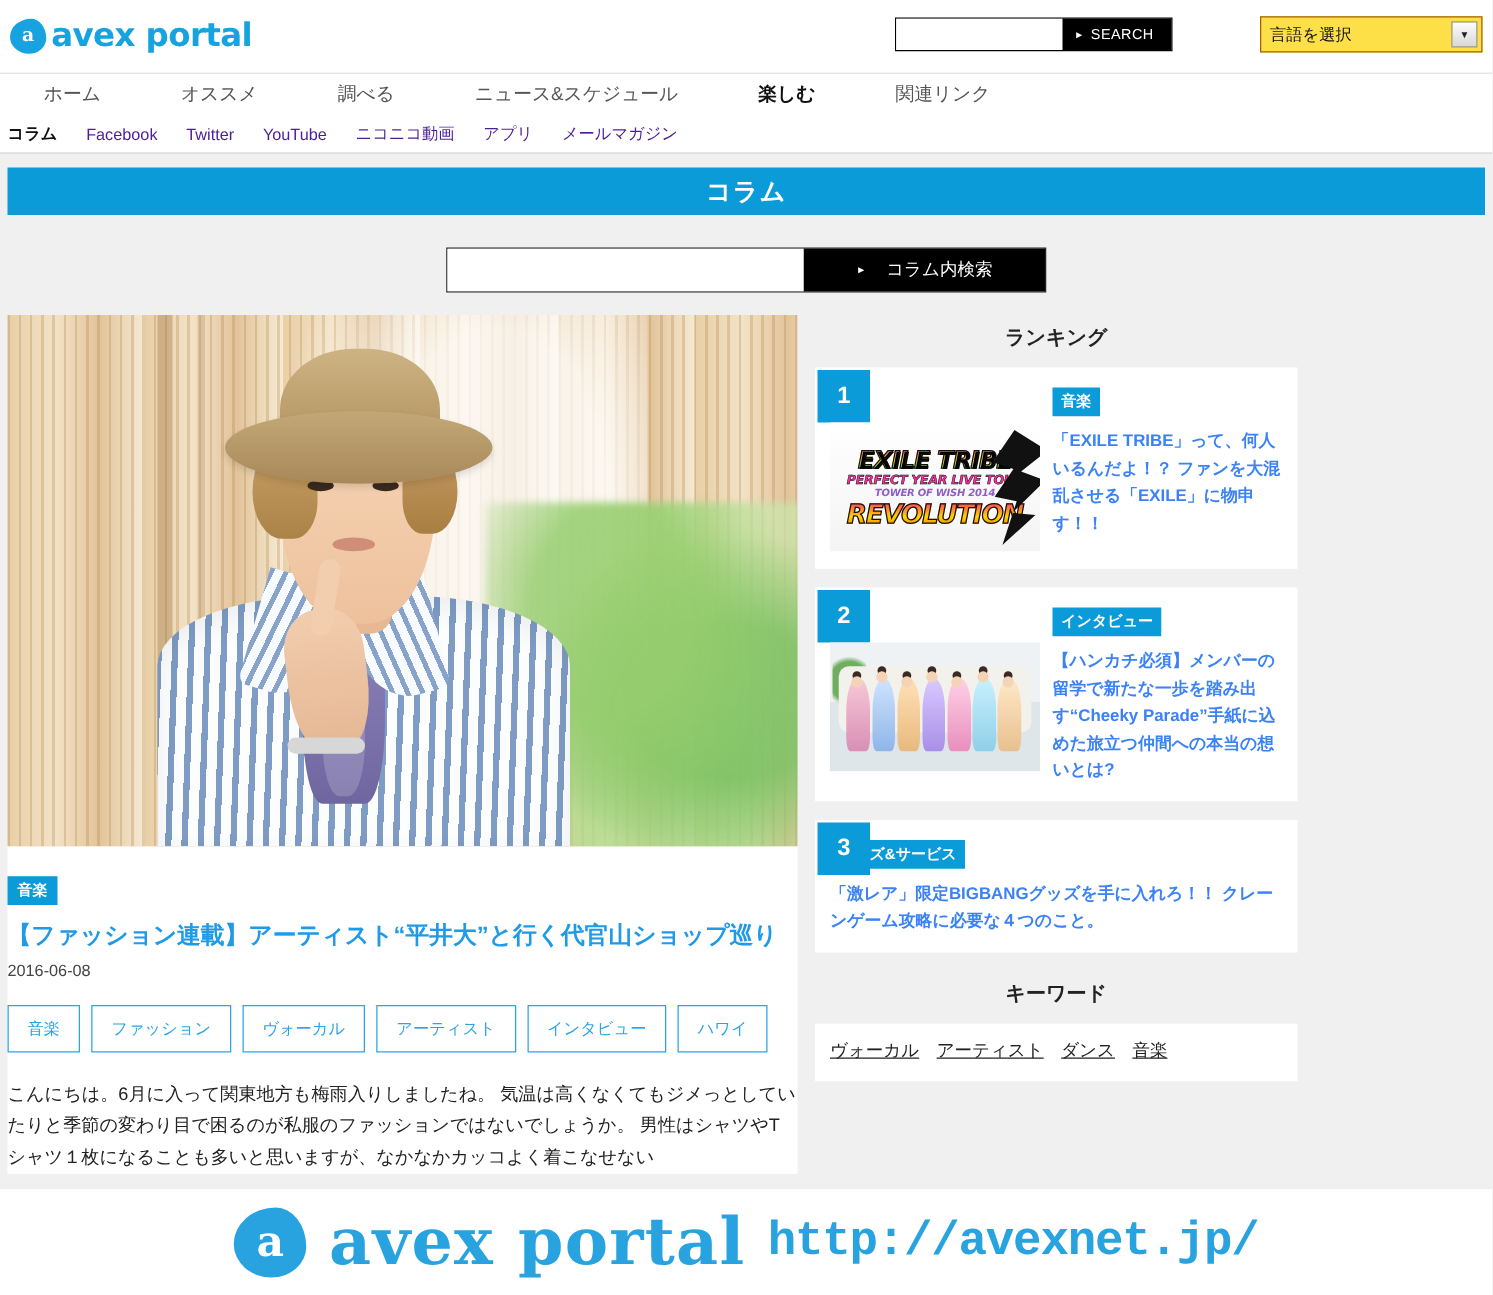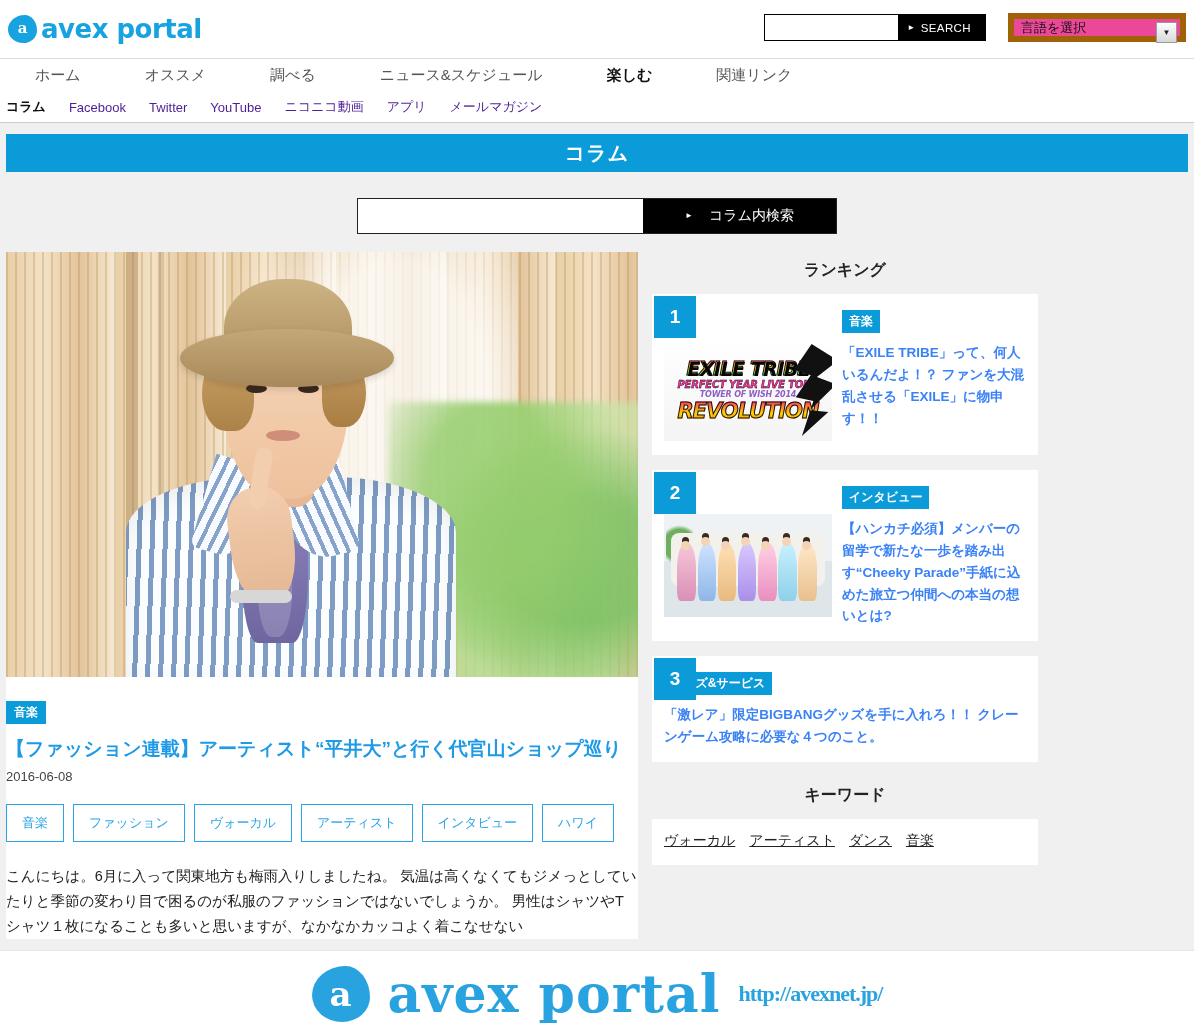--- a/index.html
+++ b/index.html
@@ -62,22 +62,22 @@
     background: #000; color: #fff; border: none;
     font-size: 11.5px; letter-spacing: .4px;
     padding: 0 14px 0 9px; cursor: pointer; height: 25px;
     font-family: "Liberation Sans", sans-serif;
     display: flex; align-items: center; gap: 5px;
   }
   .tri { font-size: 8px; line-height: 1; }
 
   .lang-select {
     position: relative; width: 178px; height: 29px;
-    border: 6px solid #a16207; background: #ec4899;
-    display: flex; align-items: center;
+    border: 1px solid #a16207; background: #fde047;
+    display: flex; align-items: center; margin-left: 48px;
   }
   .lang-label { font-size: 13px; padding-left: 7px; color: #111; }
   .lang-arrow {
     position: absolute; right: 3px; top: 3px;
     width: 21px; height: 21px;
     background: linear-gradient(#fdfdfd, #d8d8d8);
     border: 1px solid #9a9a9a;
     display: flex; align-items: center; justify-content: center;
     font-size: 8px; color: #222;
   }
@@ -420,22 +420,22 @@
   .fb-mark .letter {
     position: absolute; left: 12px; top: 10px; width: 34px; height: 36px;
     color: #fff; font-size: 34px; font-weight: bold;
     font-family: "DejaVu Serif", serif; line-height: 36px; text-align: center;
   }
   .fb-text {
     font-size: 52px; font-weight: bold; color: #29a3e0;
     font-family: "DejaVu Serif", serif; letter-spacing: 1px;
   }
   .fb-url {
-    font-size: 22px; font-weight: bold; color: #29a3e0;
-    font-family: Liberation Serif, serif; letter-spacing: -1px;
+    font-size: 38px; font-weight: bold; color: #29a3e0;
+    font-family: Liberation Mono, monospace; letter-spacing: -1px;
   }
 </style>
 </head>
 <body>
 
 <div class="page">
 
   <div class="topbar">
     <div class="logo">
       <span class="logo-mark">

